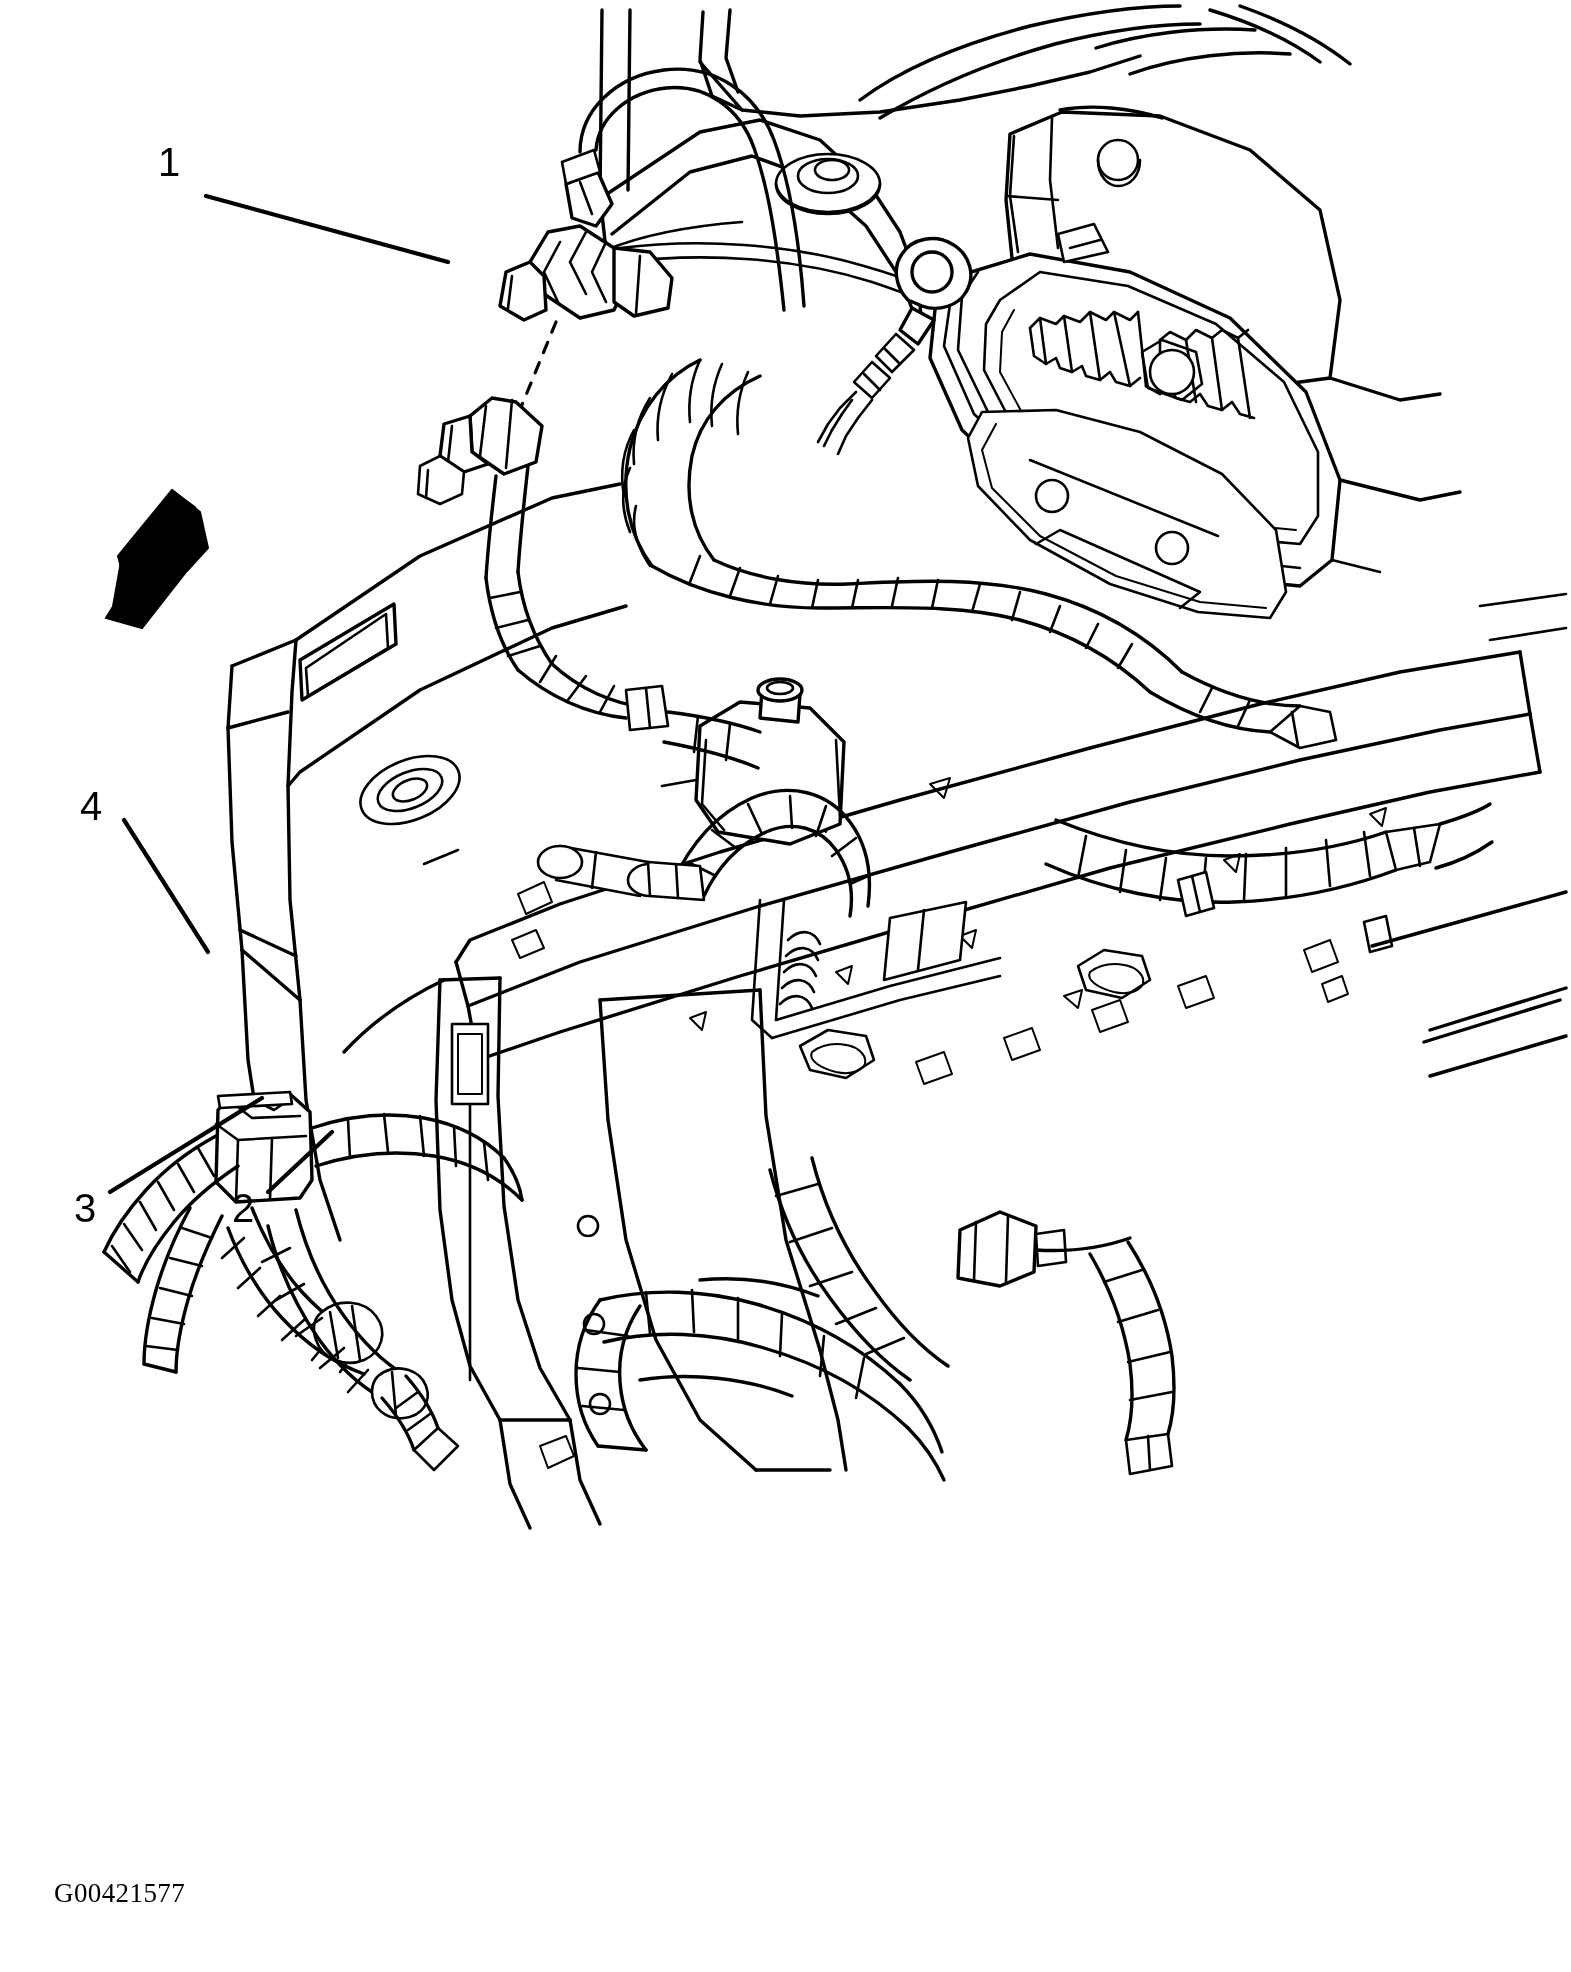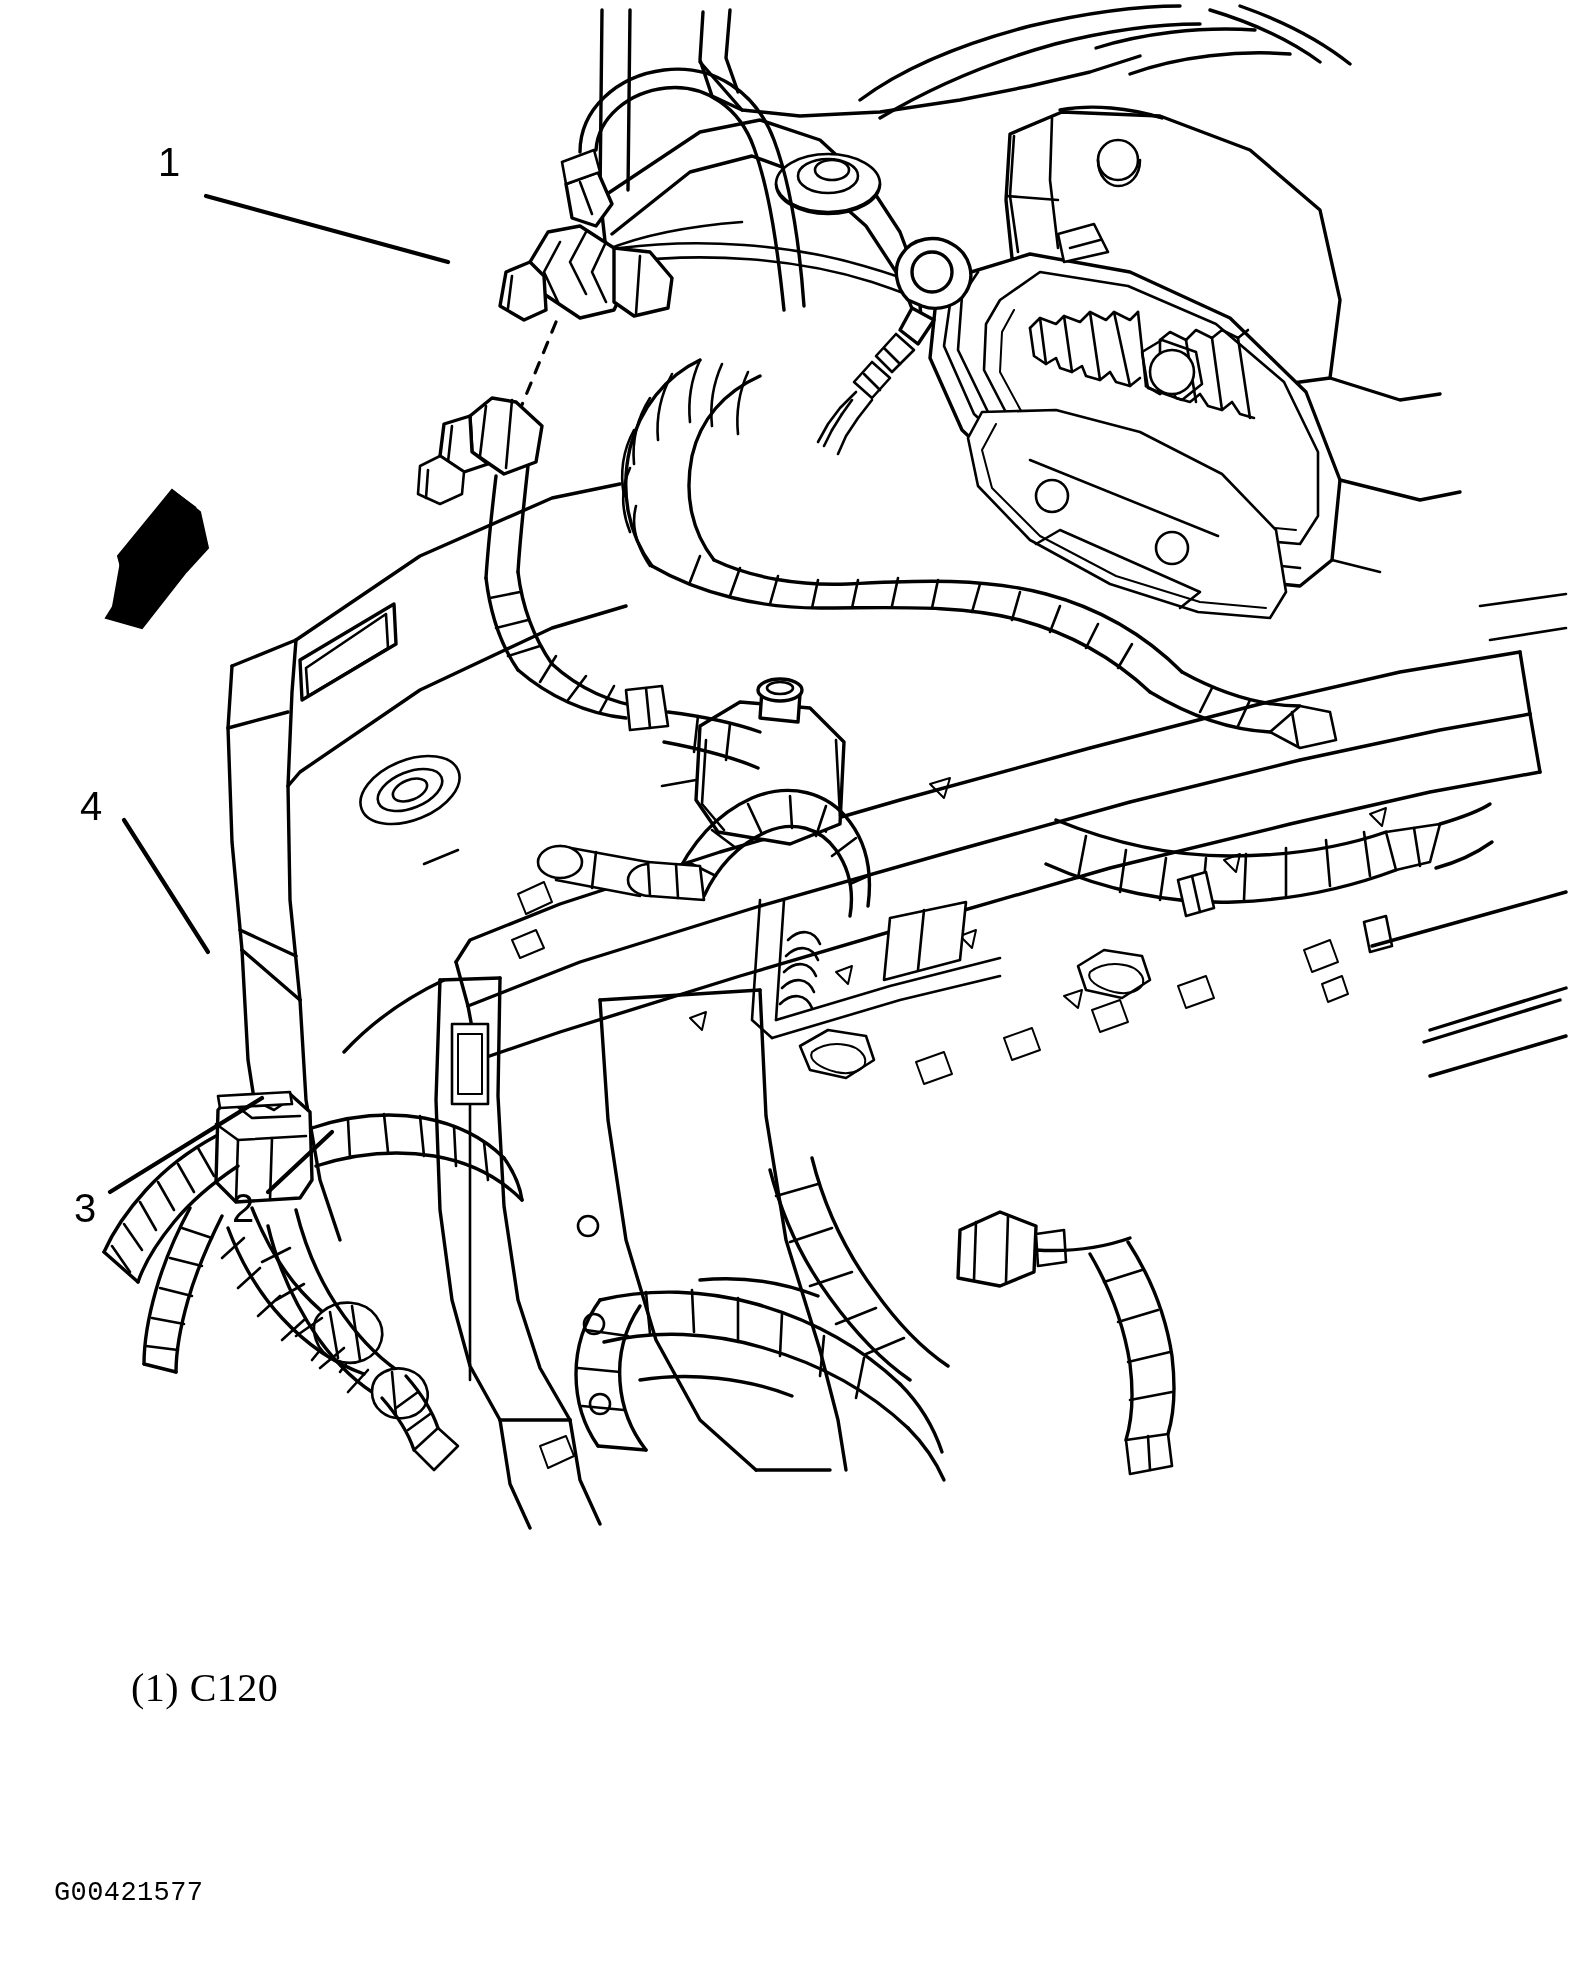--- a/index.html
+++ b/index.html
@@ -36,21 +36,21 @@
     letter-spacing: 0.5px;
     color: #000;
   }
   .legend-row {
     white-space: pre;
   }
   .figure-id {
     position: absolute;
     left: 54px;
     top: 1878px;
-    font-family: Liberation Mono, monospace;
+    font-family: Liberation Serif, serif;
     font-size: 27px;
     letter-spacing: 0.4px;
     color: #000;
   }
   svg text.cnum {
     font-family: "Liberation Sans", sans-serif;
     font-size: 40px;
     fill: #000;
   }
 </style>
@@ -593,23 +593,20 @@
     <g>
       <text class="cnum" x="158" y="176">1</text>
       <text class="cnum" x="80" y="820">4</text>
       <text class="cnum" x="74" y="1222">3</text>
       <text class="cnum" x="232" y="1222">2</text>
     </g>
   </svg>
 
   <div class="legend">
     <div class="legend-row">
-      <span>(1)</span><span> </span><span>C120</span>
-    </div>
-    <div class="legend-row">
       
     </div>
 
   </div>
 
   <div class="figure-id">G00421577</div>
 
 </div>
 
 </body></html>

